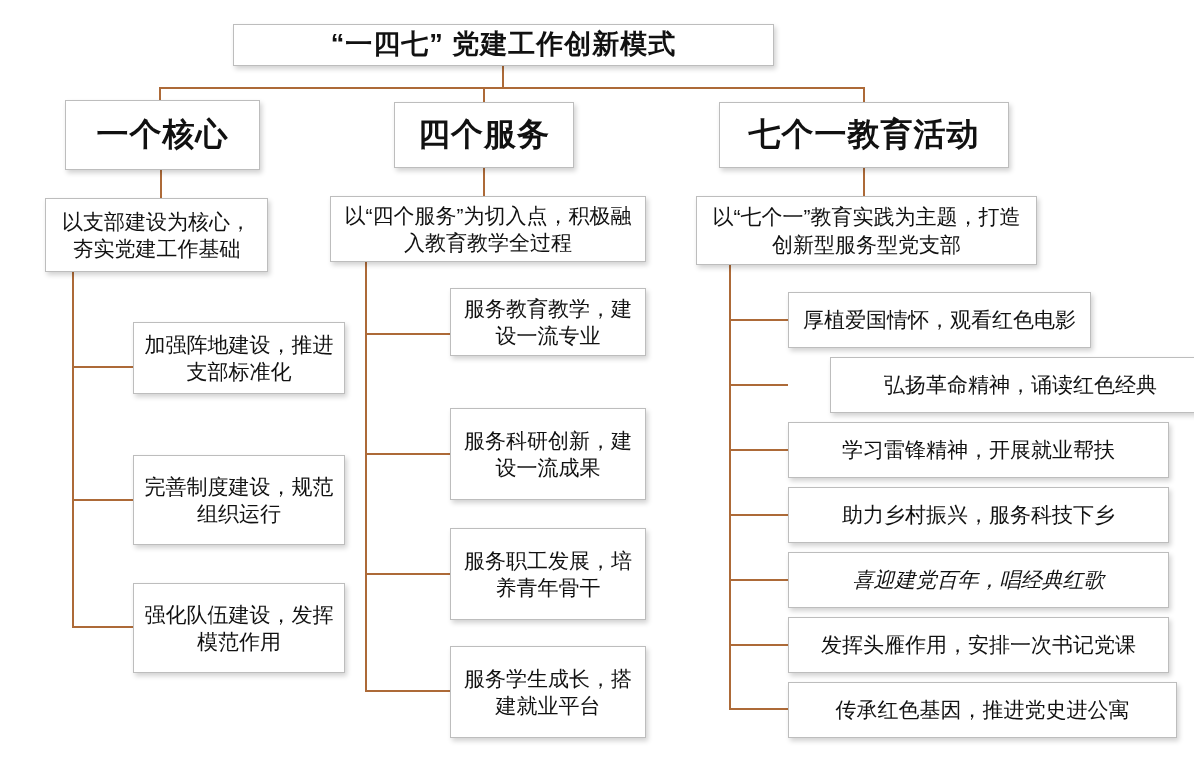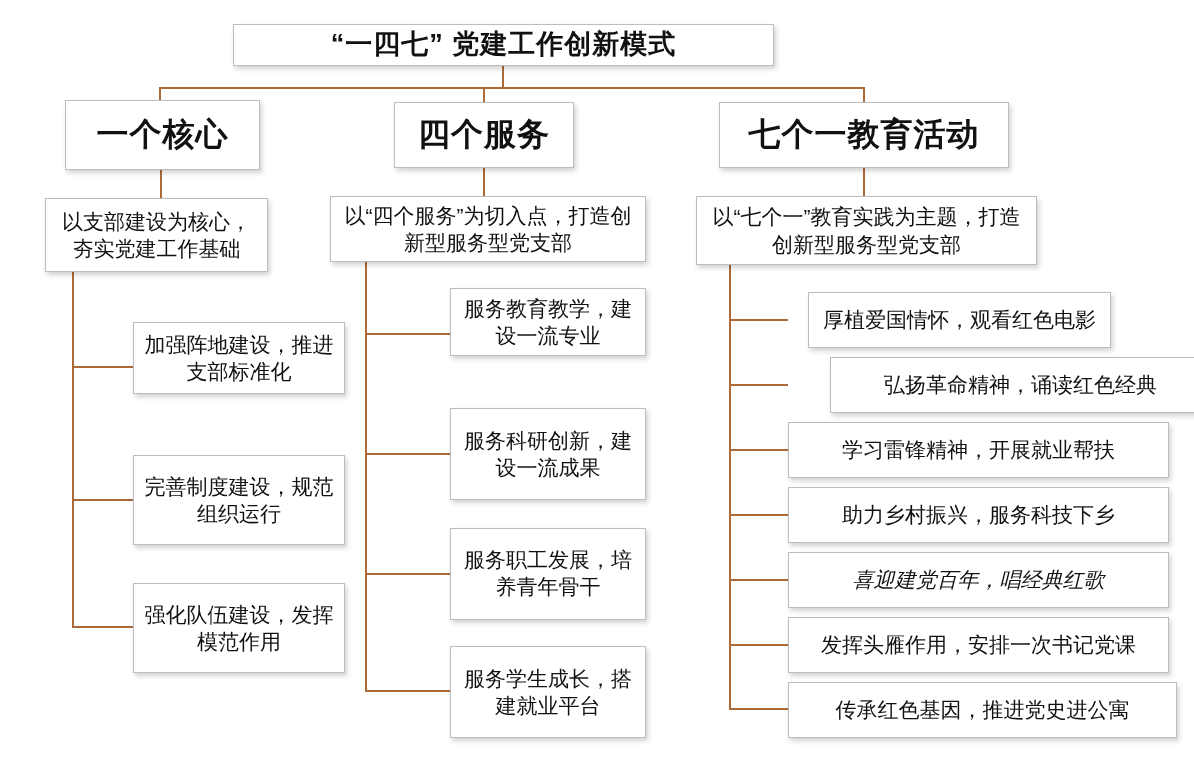--- a/index.html
+++ b/index.html
@@ -59,33 +59,33 @@
   <div class="line" style="left:729px;top:644px;width:59px;height:2px;"></div>
   <div class="line" style="left:729px;top:708px;width:59px;height:2px;"></div>
 
   <div class="box title-box" style="left:233px;top:24px;width:541px;height:42px;">“一四七” 党建工作创新模式</div>
 
   <div class="box header-box" style="left:65px;top:100px;width:195px;height:70px;">一个核心</div>
   <div class="box header-box" style="left:394px;top:102px;width:180px;height:66px;">四个服务</div>
   <div class="box header-box" style="left:719px;top:102px;width:290px;height:66px;">七个一教育活动</div>
 
   <div class="box desc-box" style="left:45px;top:198px;width:223px;height:74px;">以支部建设为核心，夯实党建工作基础</div>
-  <div class="box desc-box" style="left:330px;top:196px;width:316px;height:66px;">以“四个服务”为切入点，打造创新型服务型党支部</div>
+  <div class="box desc-box" style="left:330px;top:196px;width:316px;height:66px;">以“四个服务”为切入点，积极融入教育教学全过程</div>
   <div class="box desc-box" style="left:696px;top:196px;width:341px;height:69px;">以“七个一”教育实践为主题，打造创新型服务型党支部</div>
 
   <div class="box leaf-box" style="left:133px;top:322px;width:212px;height:72px;">加强阵地建设，推进支部标准化</div>
   <div class="box leaf-box" style="left:133px;top:455px;width:212px;height:90px;">完善制度建设，规范组织运行</div>
   <div class="box leaf-box" style="left:133px;top:583px;width:212px;height:90px;">强化队伍建设，发挥模范作用</div>
 
   <div class="box leaf-box" style="left:450px;top:288px;width:196px;height:68px;">服务教育教学，建设一流专业</div>
   <div class="box leaf-box" style="left:450px;top:408px;width:196px;height:92px;">服务科研创新，建设一流成果</div>
-  <div class="box leaf-box" style="left:450px;top:528px;width:196px;height:92px;font-family:Liberation Serif, serif;">服务职工发展，培养青年骨干</div>
+  <div class="box leaf-box" style="left:450px;top:528px;width:196px;height:92px;">服务职工发展，培养青年骨干</div>
   <div class="box leaf-box" style="left:450px;top:646px;width:196px;height:92px;">服务学生成长，搭建就业平台</div>
 
-  <div class="box leaf-box" style="left:808px;top:292px;width:303px;height:56px;">厚植爱国情怀，观看红色电影</div>
+  <div class="box leaf-box" style="left:788px;top:292px;width:303px;height:56px;">厚植爱国情怀，观看红色电影</div>
   <div class="box leaf-box" style="left:788px;top:357px;width:381px;height:56px;margin-left:42px;">弘扬革命精神，诵读红色经典</div>
   <div class="box leaf-box" style="left:788px;top:422px;width:381px;height:56px;">学习雷锋精神，开展就业帮扶</div>
   <div class="box leaf-box" style="left:788px;top:487px;width:381px;height:56px;">助力乡村振兴，服务科技下乡</div>
   <div class="box leaf-box" style="left:788px;top:552px;width:381px;height:56px;font-style:italic;">喜迎建党百年，唱经典红歌</div>
   <div class="box leaf-box" style="left:788px;top:617px;width:381px;height:56px;">发挥头雁作用，安排一次书记党课</div>
   <div class="box leaf-box" style="left:788px;top:682px;width:389px;height:56px;">传承红色基因，推进党史进公寓</div>
 
 </div>
 
 </body></html>

